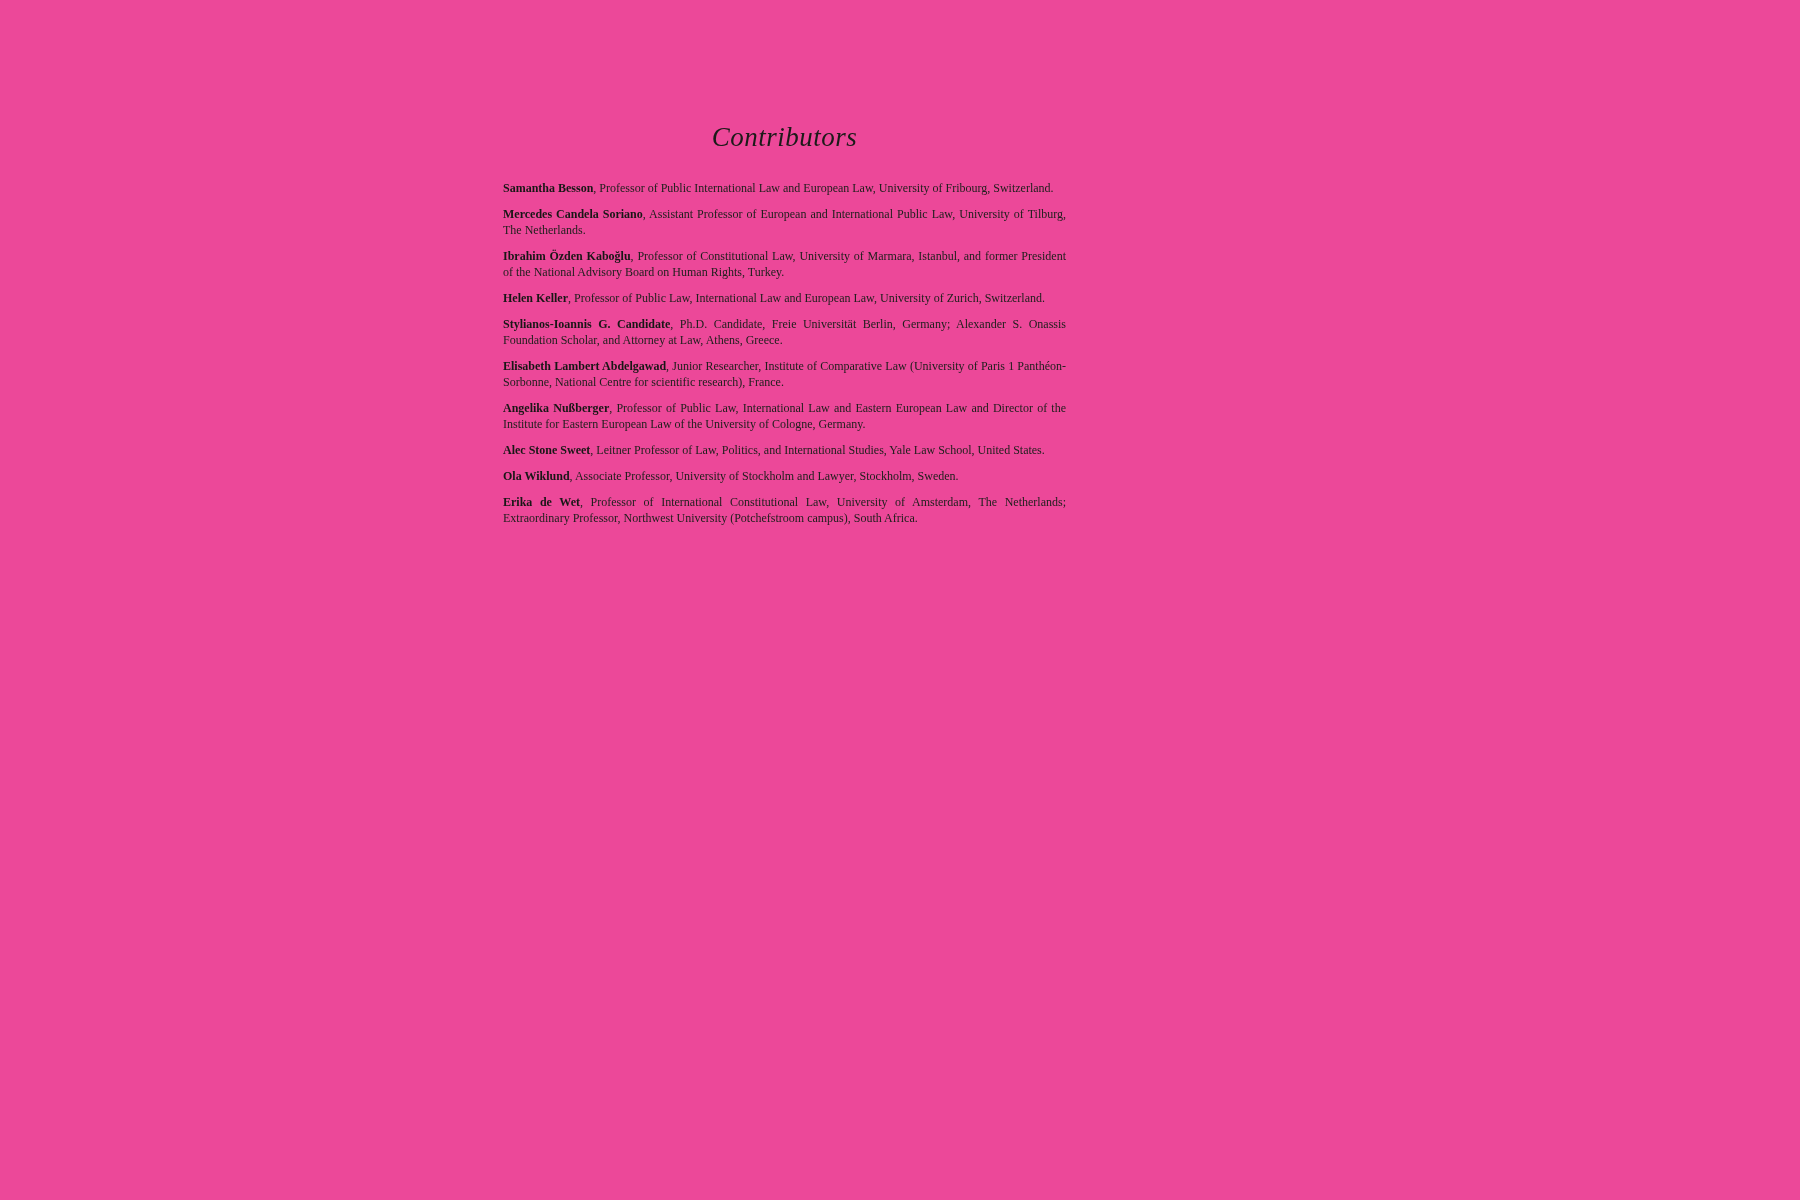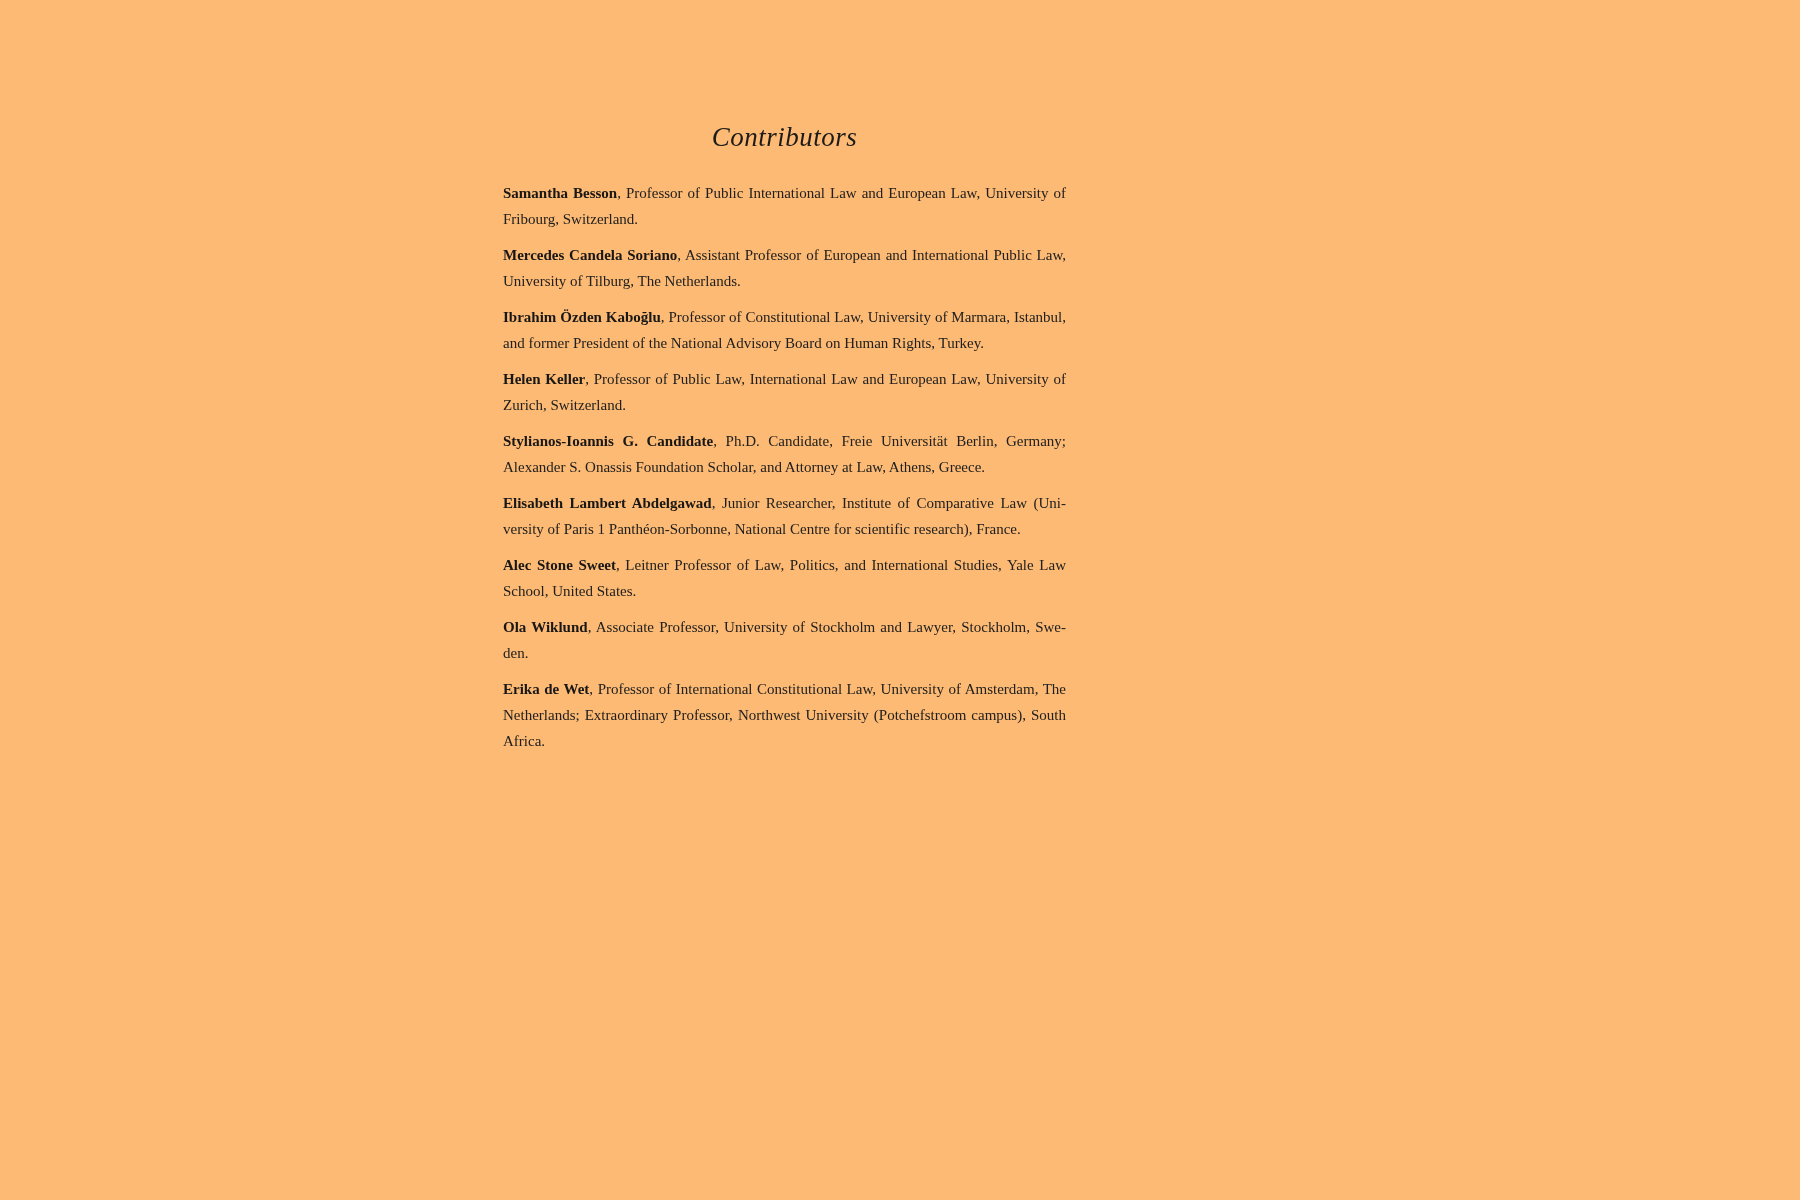--- a/index.html
+++ b/index.html
@@ -9,42 +9,42 @@
     width: 1800px;
     height: 1200px;
     overflow: hidden;
   }
   .page {
     position: absolute;
     left: 0;
     top: 0;
     width: 1800px;
     height: 1200px;
-    background: #fdba74;
+    background: #ec4899;
   }
   .text-column {
     position: absolute;
     left: 503px;
     top: 122px;
     width: 563px;
     color: #21201e;
     font-family: "Liberation Serif", serif;
   }
   .title {
     margin: 0 0 27px 0;
     font-size: 27px;
     font-weight: normal;
     font-style: italic;
     text-align: center;
     letter-spacing: 0.5px;
     color: #1c1b19;
   }
   .contributors {
-    font-size: 15px;
-    line-height: 26px;
+    font-size: 12px;
+    line-height: 16px;
   }
   .entry {
     margin: 0 0 10px 0;
     text-align: justify;
     hyphens: manual;
     -webkit-hyphens: manual;
   }
   .entry:last-child {
     margin-bottom: 7px;
   }
@@ -69,20 +69,21 @@
 
   <p class="entry"><span class="name">Ibrahim Özden Kaboğlu</span><span class="desc">, Professor of Constitutional Law, University of Marmara, Istan­bul, and former President of the National Advisory Board on Human Rights, Turkey.</span></p>
 
   <p class="entry"><span class="name">Helen Keller</span><span class="desc">, Professor of Public Law, International Law and European Law, University of Zurich, Switzerland.</span></p>
 
   <p class="entry"><span class="name">Stylianos-Ioannis G. Candidate</span><span class="desc">, Ph.D. Candidate, Freie Universität Berlin, Germany; Alexander S. Onassis Foundation Scholar, and Attorney at Law, Athens, Greece.</span></p>
 
   <p class="entry"><span class="name">Elisabeth Lambert Abdelgawad</span><span class="desc">, Junior Researcher, Institute of Comparative Law (Uni­versity of Paris 1 Panthéon-Sorbonne, National Centre for scientific research), France.</span></p>
 
 
+  <p class="entry"><span class="name">Angelika Nußberger</span><span class="desc">, Professor of Public Law, International Law and Eastern European Law and Director of the Institute for Eastern European Law of the University of Cologne, Germany.</span></p>
 
   <p class="entry"><span class="name">Alec Stone Sweet</span><span class="desc">, Leitner Professor of Law, Politics, and International Studies, Yale Law School, United States.</span></p>
 
 
   <p class="entry"><span class="name">Ola Wiklund</span><span class="desc">, Associate Professor, University of Stockholm and Lawyer, Stockholm, Swe­den.</span></p>
 
 
   <p class="entry"><span class="name">Erika de Wet</span><span class="desc">, Professor of International Constitutional Law, University of Amsterdam, The Netherlands; Extraordinary Professor, Northwest University (Potchefstroom cam­pus), South Africa.</span></p>
 </div>
   </div>

